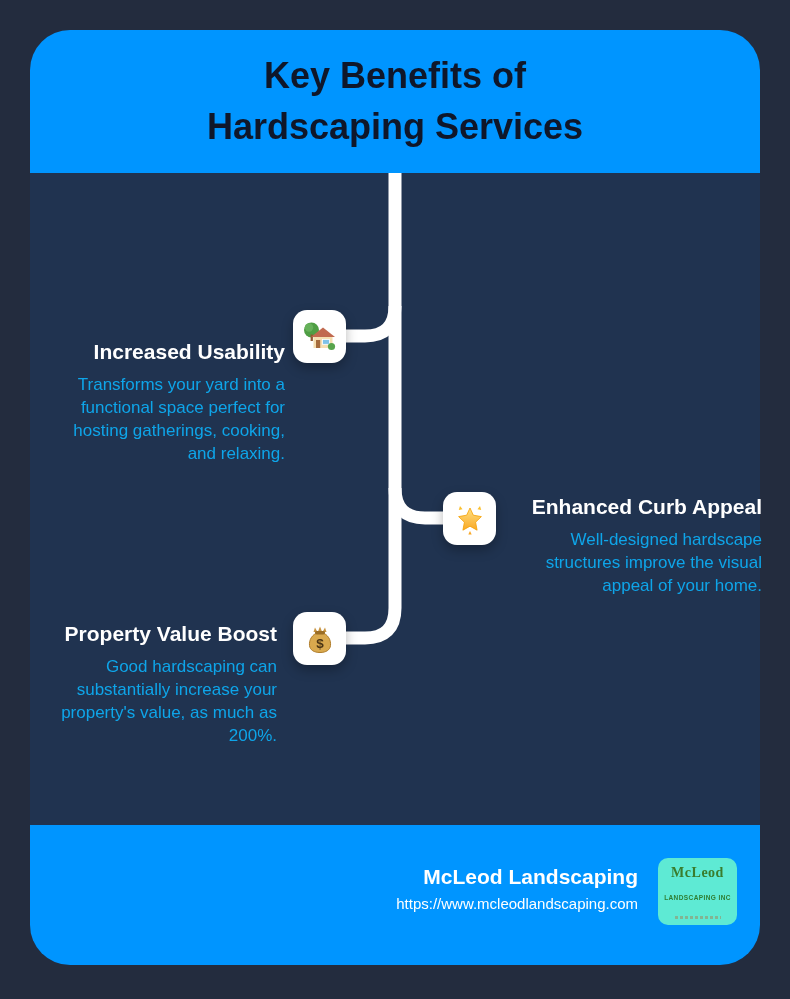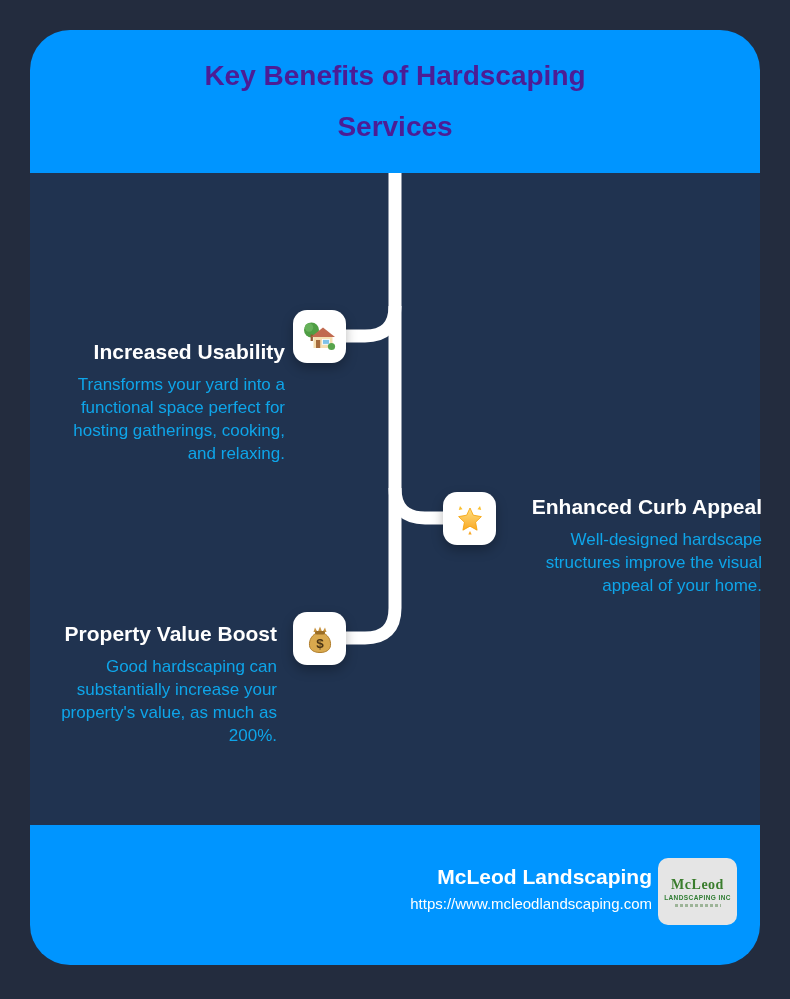--- a/index.html
+++ b/index.html
@@ -13,21 +13,21 @@
 
   
   .header {
     position: absolute; left: 30px; top: 30px;
     width: 730px; height: 143px;
     background: #0095FF;
     border-radius: 40px 40px 0 0;
   }
   .header h1 {
     width: 470px; margin: 20px auto 0;
-    color: #4c1d95; font-size: 28px; line-height: 51px;
+    color: #0f172a; font-size: 36px; line-height: 51px;
     font-weight: bold; text-align: center;
   }
 
   
   .panel {
     position: absolute; left: 30px; top: 173px;
     width: 730px; height: 652px;
     background: #203350;
   }
   .connector { position: absolute; left: 0; top: 0; }
@@ -50,29 +50,29 @@
   .item-2 { left: 490px; top: 322px; width: 242px; text-align: right; }
   .item-3 { left: 17px;  top: 449px; width: 230px; text-align: right; }
 
   
   .footer {
     position: absolute; left: 30px; top: 825px;
     width: 730px; height: 140px;
     background: #0095FF;
     border-radius: 0 0 40px 40px;
   }
-  .footer-text { position: absolute; right: 108px; top: 40px; text-align: right; color: #FFFFFF; }
+  .footer-text { position: absolute; right: 122px; top: 40px; text-align: right; color: #FFFFFF; }
   .footer-company { font-size: 21px; font-weight: bold; }
   .footer-website { font-size: 15px; margin-top: 6px; }
 
   .logo {
     position: absolute; left: 628px; top: 33px;
     width: 79px; height: 67px;
-    background: #e5e5e5; border-radius: 10px;
-    display: flex; flex-direction: column; align-items: center; justify-content: center;
+    background: #5eead4; border-radius: 10px;
+    display: flex; flex-direction: column; align-items: center; justify-content: center; gap: 12px;
   }
   .logo-name {
     font-family: "Liberation Serif", serif;
     font-weight: bold; font-size: 14px; color: #3A7D2D; letter-spacing: 0.5px;
   }
   .logo-sub { font-size: 6.5px; font-weight: bold; color: #2F7D32; letter-spacing: 0.4px; margin-top: 1px; }
   .logo-tag {
     width: 46px; height: 3px; margin-top: 3px;
     background: repeating-linear-gradient(90deg, #8AA784 0 3px, transparent 3px 5px);
     opacity: 0.8;

